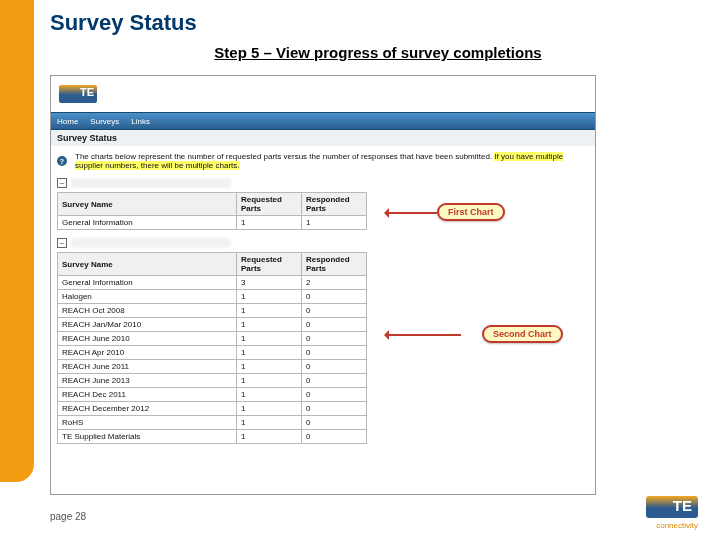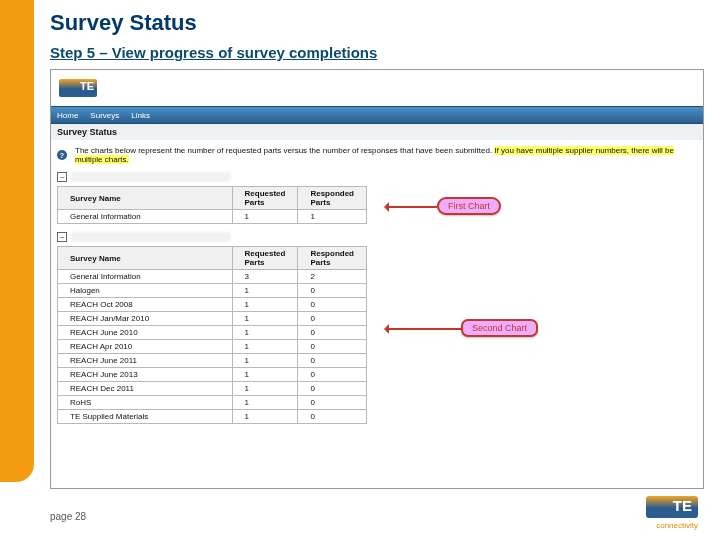--- a/index.html
+++ b/index.html
@@ -26,29 +26,30 @@
     top: 10px;
     right: 14px;
   }
   .title {
     color: #003a6d;
     font-size: 22px;
     font-weight: bold;
     margin-bottom: 8px;
   }
   .subtitle {
-    color: #0c4a6e;
+    color: #000000;
     font-size: 15px;
     font-weight: bold;
     text-decoration: underline;
-    margin-bottom: 8px;
+    margin-bottom: 14px;
+    text-align: center;
   }
   .app {
     border: 1px solid #999;
-    width: 654px;
+    width: 546px;
     height: 420px;
     background: #fff;
     font-size: 8px;
     position: relative;
     overflow: hidden;
   }
   .app-header {
     height: 36px;
     background: #fff;
     padding: 4px 8px;
@@ -119,35 +120,35 @@
     font-size:8px;color:#333;line-height:1;
   }
   table.grid {
     border-collapse: collapse;
     margin: 2px 6px 6px 6px;
     font-size:8px;
     width: 310px;
   }
   table.grid th, table.grid td {
     border:1px solid #b8b8b8;
-    padding:2px 12px;
+    padding:2px 4px;
     text-align:left;
     background:#fff;
     color:#111;
   }
   table.grid th { background:#f0f0f0; font-weight:bold; }
   table.grid td.num { text-align:left; width:65px; }
   .callout {
     position:absolute;
     border:2px solid #c0392b;
     border-radius:11px;
-    background:#f0abfc;
+    background:#fef9c3;
     color:#c0392b;
     font-size:9px;
-    font-weight:normal;
+    font-weight:bold;
     padding:2px 9px;
     box-shadow: 0 1px 2px rgba(0,0,0,.25);
   }
   .arrow {
     position:absolute;
     height:2px;
     background:#c0392b;
   }
   .arrow::before {
     content:"";
@@ -278,37 +279,42 @@
             <td>REACH June 2013</td>
             <td class="num">1</td>
             <td class="num">0</td>
           </tr>
           <tr>
             <td>REACH Dec 2011</td>
             <td class="num">1</td>
             <td class="num">0</td>
           </tr>
           <tr>
+            <td>REACH December 2012</td>
+            <td class="num">1</td>
+            <td class="num">0</td>
+          </tr>
+          <tr>
             <td>RoHS</td>
             <td class="num">1</td>
             <td class="num">0</td>
           </tr>
           <tr>
             <td>TE Supplied Materials</td>
             <td class="num">1</td>
             <td class="num">0</td>
           </tr>
         </tbody>
     </table>
 
     <div class="arrow" style="left:334px; top:136px; width:52px;"></div>
     <div class="callout" style="left:386px; top:127px;">First Chart</div>
 
     <div class="arrow" style="left:334px; top:258px; width:76px;"></div>
-    <div class="callout" style="left:410px; top:249px;border-radius:7px;">Second Chart</div>
+    <div class="callout" style="left:431px; top:249px;">Second Chart</div>
   </div>
 </div>
 
 <div class="page-num">page 28</div>
 
 <div class="footer-logo">
   <div class="te-mark"></div>
   <div class="tag">connectivity</div>
 </div>
 

